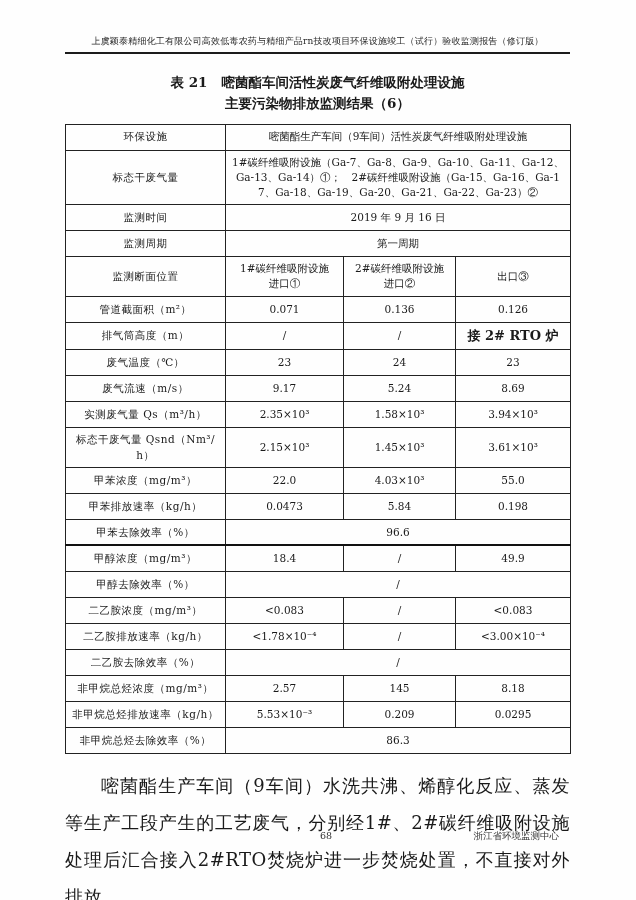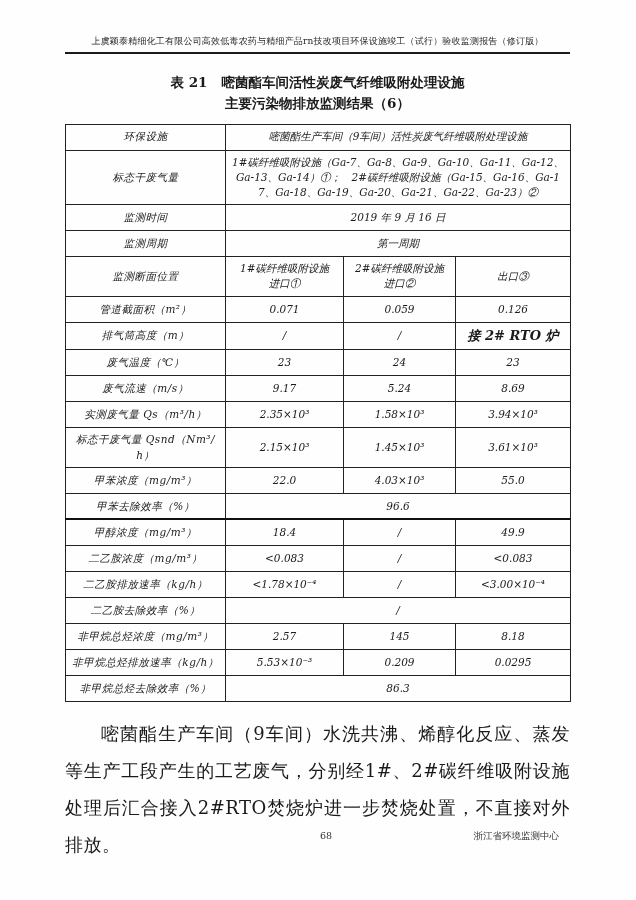--- a/index.html
+++ b/index.html
@@ -29,21 +29,20 @@
     font-size:13.5px;
     line-height:1.55;
   }
   .table-title .tlabel{margin-right:14px;}
   table.monitoring{
     margin-top:10px;
     border-collapse:collapse;
     width:505px;
     table-layout:fixed;
     font-size:10.5px;
-    font-style:italic;
   }
   table.monitoring td{
     border:1px solid #222;
     text-align:center;
     vertical-align:middle;
     padding:4px 3px;
     line-height:1.45;
     white-space:pre-line;
     word-break:break-all;
   }
@@ -114,21 +113,21 @@
             <td class="label-cell">监测断面位置</td>
             <td colspan="1">1#碳纤维吸附设施
 进口①</td>
             <td colspan="1">2#碳纤维吸附设施
 进口②</td>
             <td colspan="1">出口③</td>
           </tr>
           <tr>
             <td class="label-cell">管道截面积（m²）</td>
             <td colspan="1">0.071</td>
-            <td colspan="1">0.059</td>
+            <td colspan="1">0.136</td>
             <td colspan="1">0.126</td>
           </tr>
           <tr>
             <td class="label-cell">排气筒高度（m）</td>
             <td colspan="1">/</td>
             <td colspan="1">/</td>
             <td colspan="1" class="bold">接 2# RTO 炉</td>
           </tr>
           <tr>
             <td class="label-cell">废气温度（℃）</td>
@@ -153,29 +152,39 @@
             <td colspan="1">2.15×10³</td>
             <td colspan="1">1.45×10³</td>
             <td colspan="1">3.61×10³</td>
           </tr>
           <tr>
             <td class="label-cell">甲苯浓度（mg/m³）</td>
             <td colspan="1">22.0</td>
             <td colspan="1">4.03×10³</td>
             <td colspan="1">55.0</td>
           </tr>
+          <tr>
+            <td class="label-cell">甲苯排放速率（kg/h）</td>
+            <td colspan="1">0.0473</td>
+            <td colspan="1">5.84</td>
+            <td colspan="1">0.198</td>
+          </tr>
           <tr class="thick-bottom">
             <td class="label-cell">甲苯去除效率（%）</td>
             <td colspan="3">96.6</td>
           </tr>
           <tr>
             <td class="label-cell">甲醇浓度（mg/m³）</td>
             <td colspan="1">18.4</td>
             <td colspan="1">/</td>
             <td colspan="1">49.9</td>
+          </tr>
+          <tr>
+            <td class="label-cell">甲醇去除效率（%）</td>
+            <td colspan="3">/</td>
           </tr>
           <tr>
             <td class="label-cell">二乙胺浓度（mg/m³）</td>
             <td colspan="1">&lt;0.083</td>
             <td colspan="1">/</td>
             <td colspan="1">&lt;0.083</td>
           </tr>
           <tr>
             <td class="label-cell">二乙胺排放速率（kg/h）</td>
             <td colspan="1">&lt;1.78×10⁻⁴</td>

